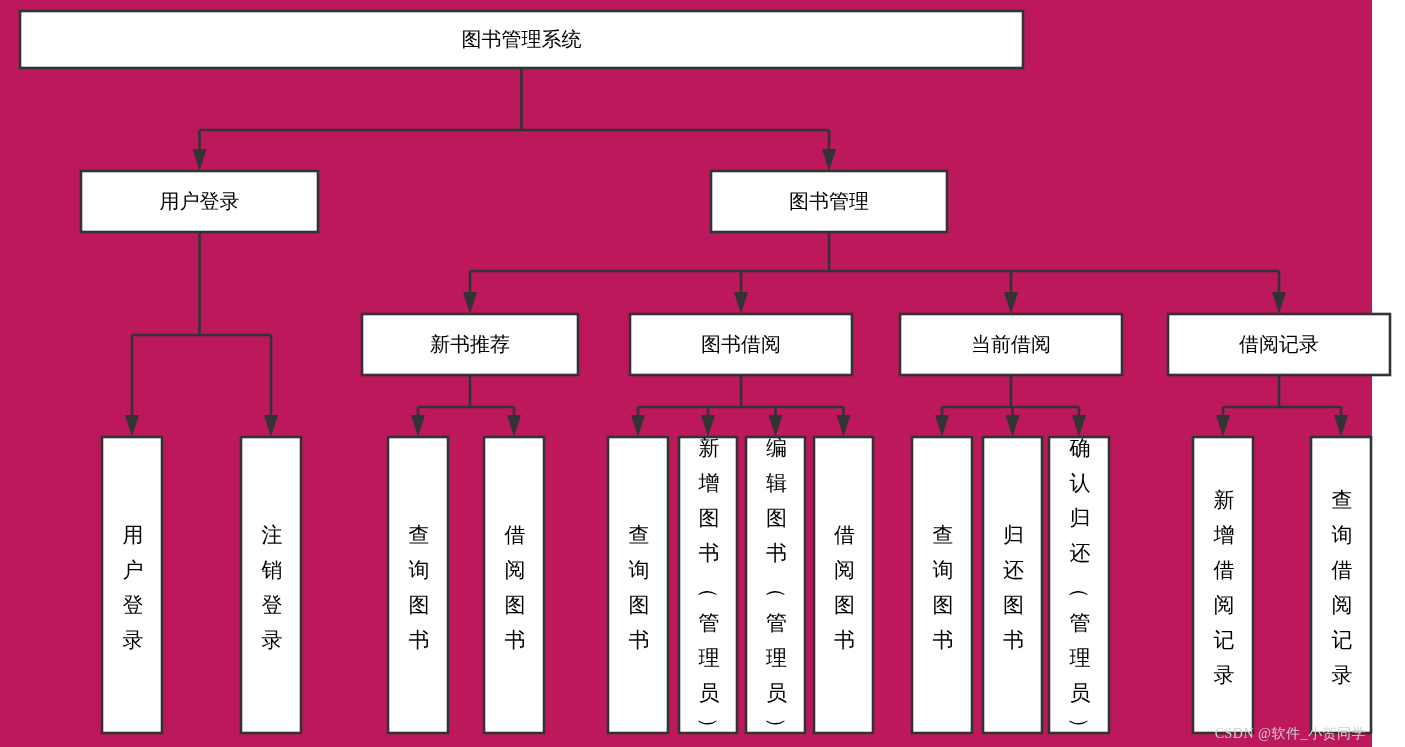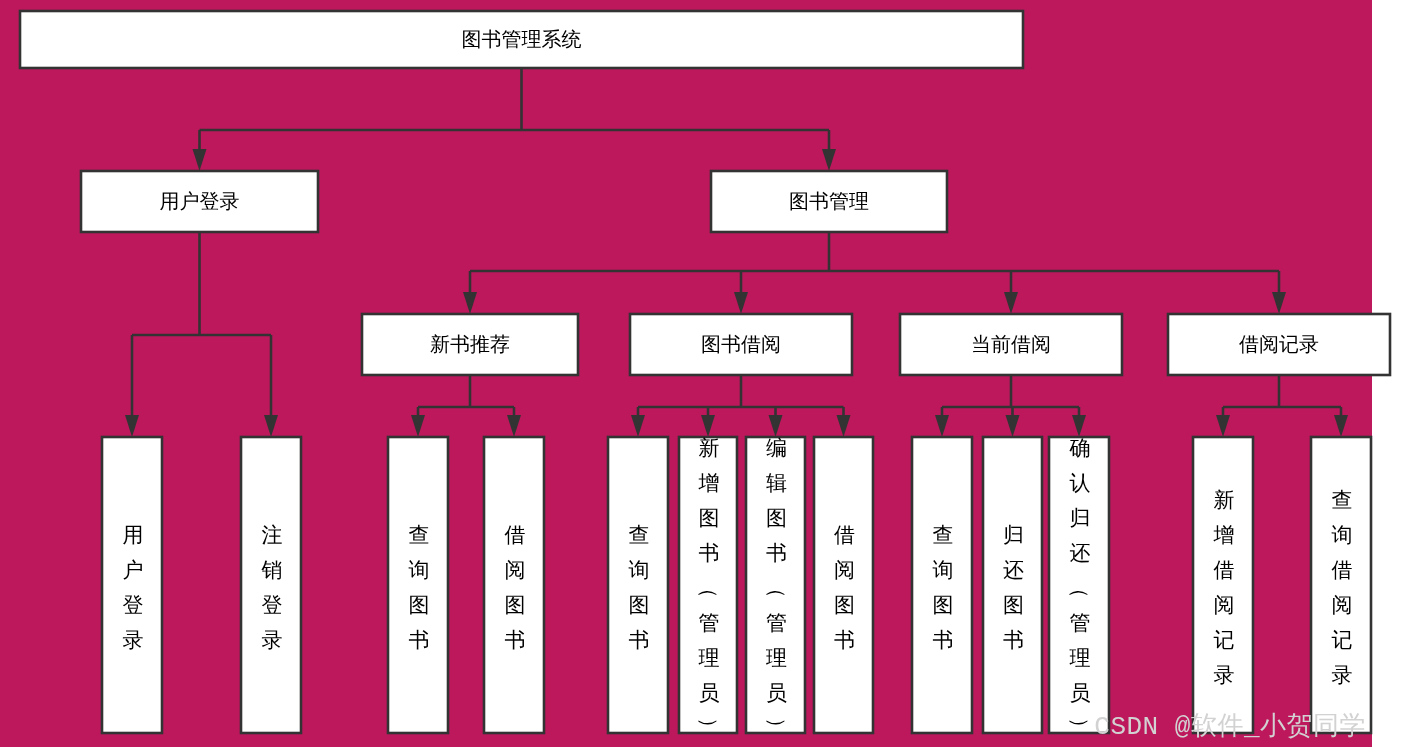--- a/index.html
+++ b/index.html
@@ -52,22 +52,22 @@
   }
   .arrow-head {
     fill: #333333;
     stroke: none;
   }
   .watermark-text {
     position: absolute;
     right: 6px;
     bottom: 4px;
     color: #d2d2d2;
-    font-size: 26px;
-    font-family: Liberation Mono, monospace;
+    font-size: 14px;
+    font-family: Liberation Serif, serif;
     white-space: nowrap;
     letter-spacing: 0.5px;
   }
 </style>
 </head>
 <body>
 
 <div id="diagram-root">
 
   <svg class="diagram-svg" viewBox="0 0 1405 747">

